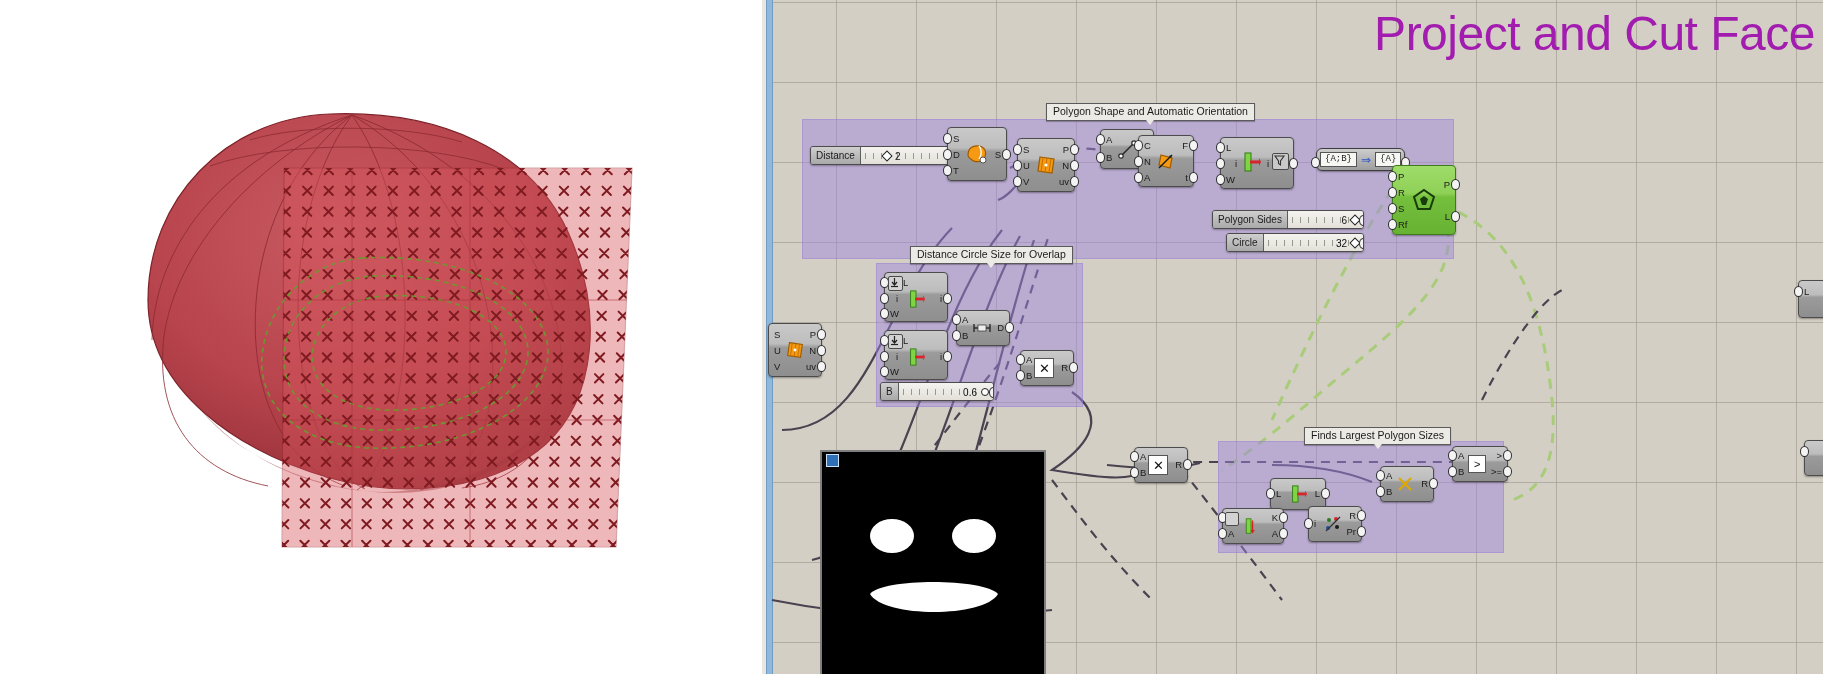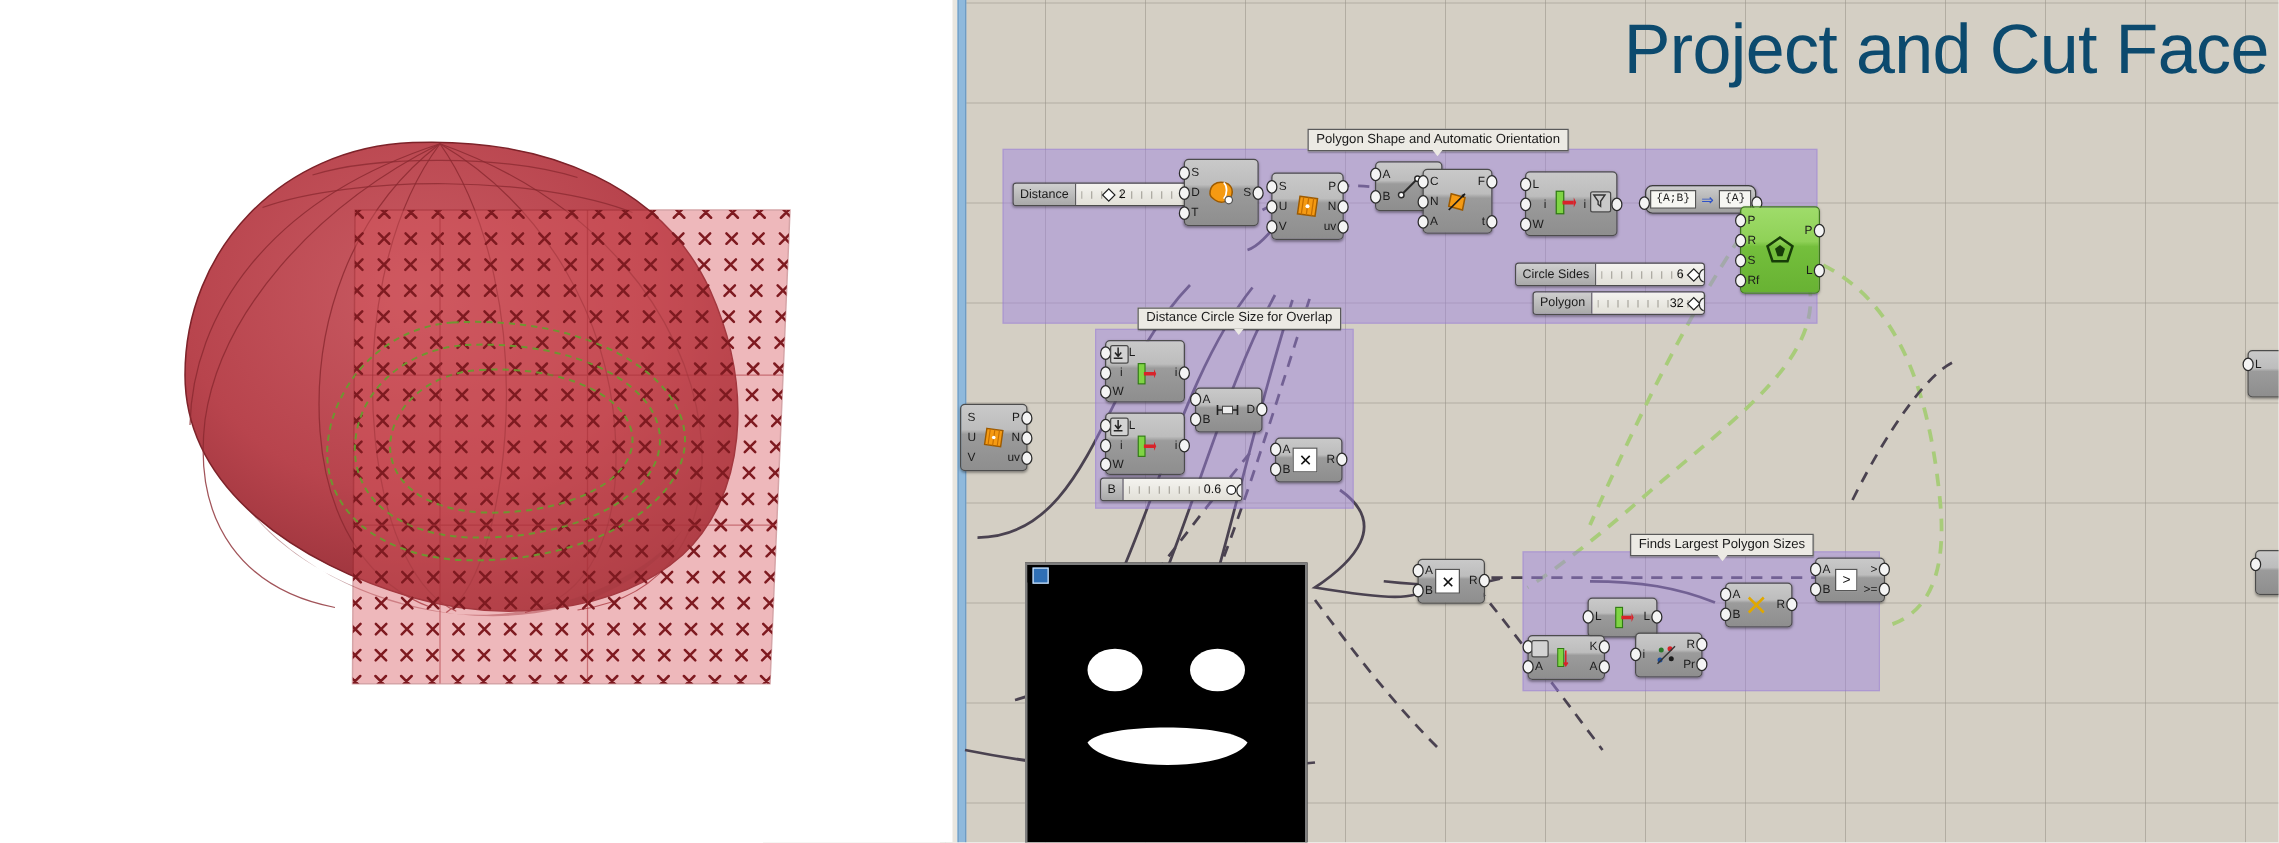--- a/index.html
+++ b/index.html
@@ -15,21 +15,21 @@
   #gh-grid{position:absolute;inset:0;
     background-image:
       linear-gradient(to right, rgba(150,145,135,.55) 1px, transparent 1px),
       linear-gradient(to bottom, rgba(150,145,135,.55) 1px, transparent 1px);
     background-size:80px 80px;
     background-position:4px 2px;}
   #gh-leftedge{position:absolute;left:0;top:0;width:20px;height:674px;background:#ffffff;}
   #gh-scroll{position:absolute;left:14px;top:0;width:5px;height:674px;background:#8fb9dc;border-left:1px solid #6f9cc3;border-right:1px solid #6f9cc3;}
   #gh-scroll2{position:absolute;left:10px;top:0;width:4px;height:674px;background:#e9e6df;}
 
-  #title{position:absolute;right:8px;top:6px;font-size:56px;color:#0c4a6e;white-space:nowrap;letter-spacing:-.5px;}
+  #title{position:absolute;right:8px;top:6px;font-size:48px;color:#a21caf;white-space:nowrap;letter-spacing:-.5px;}
 
   
   .group{position:absolute;background:rgba(159,132,224,.48);border:1px solid rgba(140,110,210,.30);}
   .glabel{position:absolute;background:#eceae4;border:1px solid #5a5a5a;font-size:10.5px;color:#1a1a1a;
           padding:2px 6px 3px 6px;white-space:nowrap;line-height:1;box-shadow:0 1px 1px rgba(0,0,0,.25);}
   .glabel:after{content:"";position:absolute;left:50%;margin-left:-4px;bottom:-5px;width:0;height:0;
           border-left:4px solid transparent;border-right:4px solid transparent;border-top:5px solid #eceae4;}
 
   
   .node{position:absolute;border-radius:4px;border:1px solid #4c4c4c;
@@ -629,31 +629,31 @@
       <span class="grip in" style="top:53px;"></span>
       <span class="grip out" style="top:13px;"></span>
       <span class="grip out" style="top:45px;"></span>
       <svg class="ico" width="26" height="26" viewBox="0 0 26 26">
         <polygon points="13,3 23,10 19,22 7,22 3,10" fill="none" stroke="#173d08" stroke-width="2"></polygon>
         <polygon points="13,9 17,12 15,18 11,18 9,12" fill="#173d08"></polygon>
       </svg>
     </div>
 
     <div class="slider" style="left:460px;top:210px;width:150px;">
-      <div class="nm">Circle Sides</div>
+      <div class="nm">Polygon Sides</div>
       <div class="track">
         <div class="ticks"></div>
         <div class="val">6</div>
         <div class="knob"></div>
       </div>
       <span class="grip out" style="top:4px;"></span>
     </div>
 
     <div class="slider" style="left:474px;top:233px;width:136px;">
-      <div class="nm">Polygon</div>
+      <div class="nm">Circle</div>
       <div class="track">
         <div class="ticks"></div>
         <div class="val">32</div>
         <div class="knob"></div>
       </div>
       <span class="grip out" style="top:4px;"></span>
     </div>
 
     <div class="group" style="left:124px;top:263px;width:205px;height:142px;"></div>
     <div class="glabel" style="left:158px;top:246px;">Distance Circle Size for Overlap</div>

